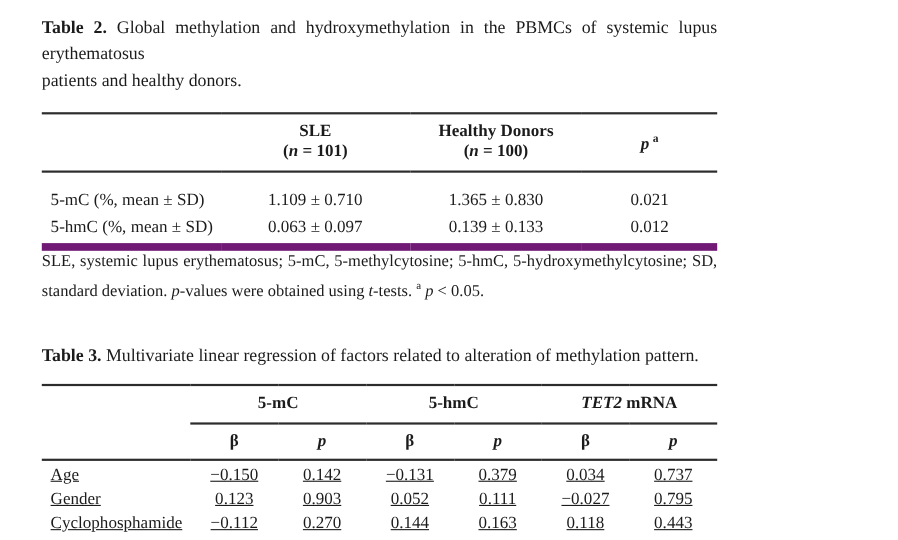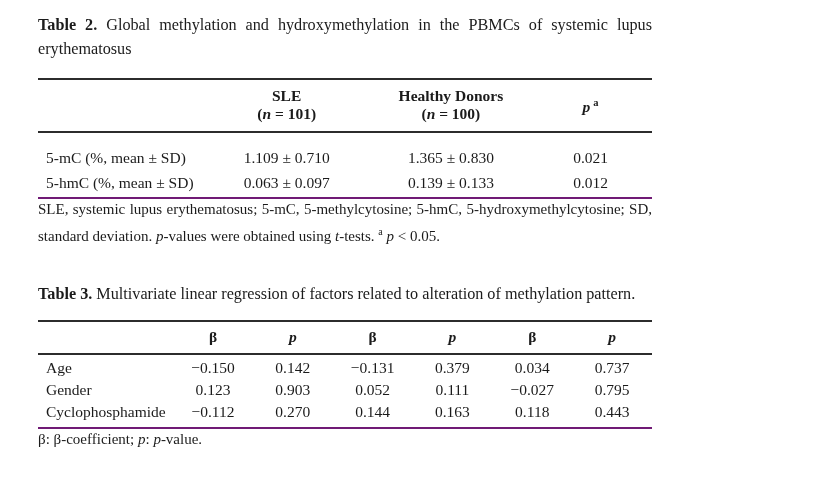--- a/index.html
+++ b/index.html
@@ -34,21 +34,21 @@
   .caption .left {
     display: block;
   }
   .caption b { font-weight: bold; text-align: center; }
   
   table {
     width: 100%;
     border-collapse: collapse;
     table-layout: fixed;
     border-top: 2px solid #2c2c2c;
-    border-bottom: 2px solid #701a75;
+    border-bottom: 7px solid #701a75;
     font-size: 15.5px;
   }
   th, td {
     padding: 0;
     font-weight: normal;
     text-align: center;
     vertical-align: middle;
   }
   
   .t2 thead tr { border-bottom: 2px solid #2c2c2c; }
@@ -93,32 +93,33 @@
     line-height: 20px;
     padding: 6px 0 7px 0;
   }
   .t3 .group-row th.group { border-bottom: 2px solid #2c2c2c; }
   .t3 .sub-row { border-bottom: 2px solid #2c2c2c; }
   .t3 .sub-row th {
     font-weight: bold;
     line-height: 20px;
     padding: 5px 0 6px 0;
   }
-  .t3 tbody td { line-height: 22.2px; }
+  .t3 tbody td { line-height: 22.2px; text-decoration: underline; }
   .t3 tbody tr:first-child td { padding-top: 2px; }
   .t3 tbody tr:last-child td { padding-bottom: 3px; }
   i { font-style: italic; }
 </style>
 </head>
 <body>
 
 <div class="page">
 
   <p class="caption">
     <span class="just"><b>Table 2.</b> <span>Global methylation and hydroxymethylation in the PBMCs of systemic lupus erythematosus</span></span>
+    <span class="left">patients and healthy donors.</span>
   </p>
 
   <table class="t2">
     <colgroup>
       <col style="width:26.5%">
       <col style="width:28%">
       <col style="width:25.5%">
       <col style="width:20%">
     </colgroup>
     <thead>
@@ -163,20 +164,26 @@
     <colgroup>
       <col style="width:22%">
       <col style="width:13%">
         <col style="width:13%">
       <col style="width:13%">
         <col style="width:13%">
       <col style="width:13%">
         <col style="width:13%">
     </colgroup>
     <thead>
+      <tr class="group-row">
+        <th></th>
+        <th class="group" colspan="2"><i></i><span>5-mC</span></th>
+        <th class="group" colspan="2"><i></i><span>5-hmC</span></th>
+        <th class="group" colspan="2"><i>TET2</i><span> mRNA</span></th>
+      </tr>
       <tr class="sub-row">
         <th></th>
         <th>β</th>
         <th><i>p</i></th>
         <th>β</th>
         <th><i>p</i></th>
         <th>β</th>
         <th><i>p</i></th>
       </tr>
     </thead>

